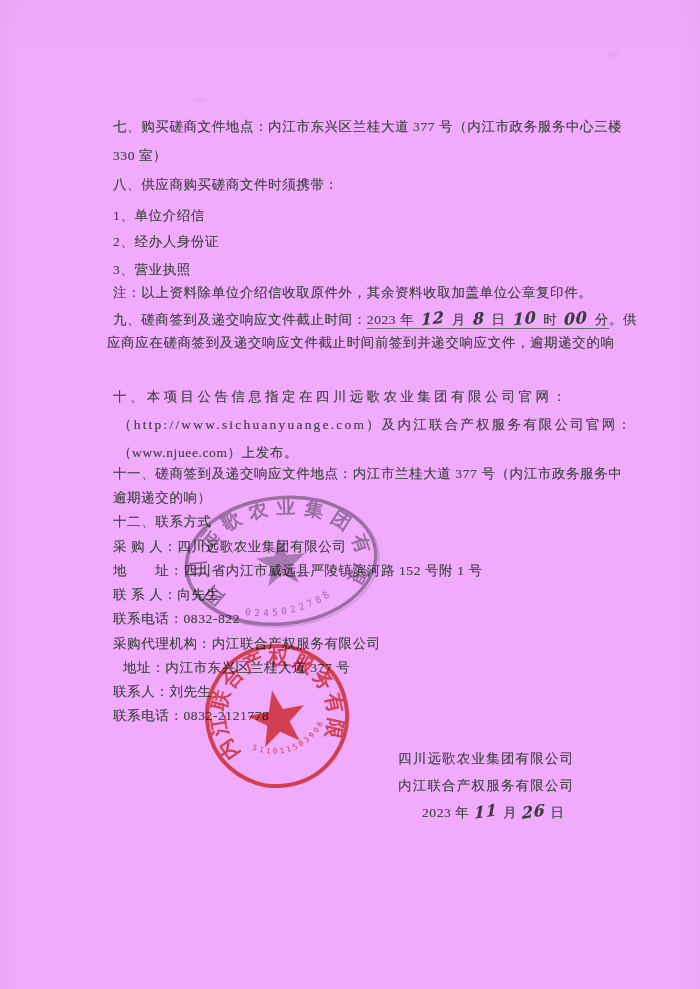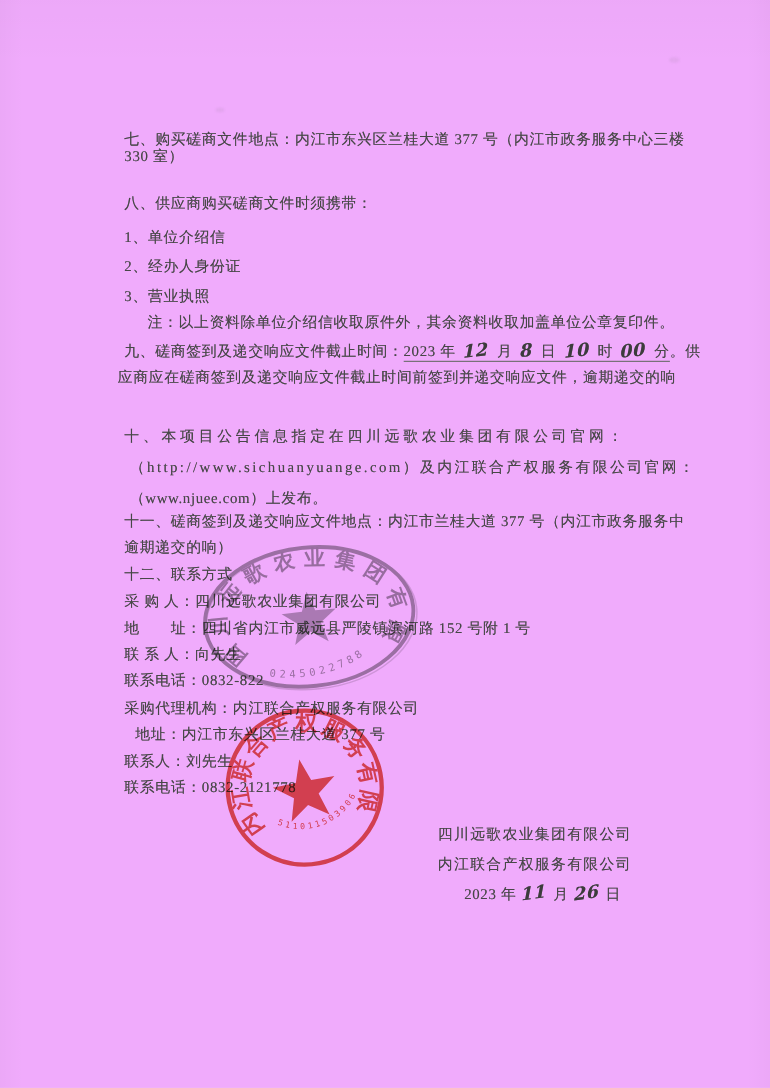--- a/index.html
+++ b/index.html
@@ -25,26 +25,26 @@
 </style>
 </head>
 <body>
 
 <div class="page">
 
   <div class="smudge" style="left:608px;top:52px;width:10px;height:5px;"></div>
   <div class="smudge" style="left:196px;top:98px;width:8px;height:4px;"></div>
 
   <div class="line" style="left:113px;top:118px;">七、购买磋商文件地点：内江市东兴区兰桂大道 377 号（内江市政务服务中心三楼</div>
-  <div class="line" style="left:113px;top:133px;">330 室）</div>
+  <div class="line" style="left:113px;top:147px;">330 室）</div>
   <div class="line" style="left:113px;top:176px;">八、供应商购买磋商文件时须携带：</div>
   <div class="line" style="left:113px;top:207px;">1、单位介绍信</div>
   <div class="line" style="left:113px;top:233px;">2、经办人身份证</div>
   <div class="line" style="left:113px;top:261px;">3、营业执照</div>
-  <div class="line" style="left:113px;top:284px;margin-left:21px;">注：以上资料除单位介绍信收取原件外，其余资料收取加盖单位公章复印件。</div>
+  <div class="line" style="left:113px;top:284px;">注：以上资料除单位介绍信收取原件外，其余资料收取加盖单位公章复印件。</div>
 
   <div class="line" style="left:113px;top:309px;">
     <span>九、磋商签到及递交响应文件截止时间：</span><span class="u"><span>2023 年</span><span class="hw">12</span><span>月</span><span class="hw">8</span><span>日</span><span class="hw">10</span><span>时</span><span class="hw">00</span><span>分</span></span><span>。供</span>
   </div>
   <div class="line" style="left:107px;top:334px;">应商应在磋商签到及递交响应文件截止时间前签到并递交响应文件，逾期递交的响</div>
 
   <div class="line sp1" style="left:113px;top:388px;">十、本项目公告信息指定在四川远歌农业集团有限公司官网：</div>
   <div class="line sp2" style="left:118px;top:416px;">（http://www.sichuanyuange.com）及内江联合产权服务有限公司官网：</div>
   <div class="line" style="left:118px;top:444px;">（www.njuee.com）上发布。</div>
 

